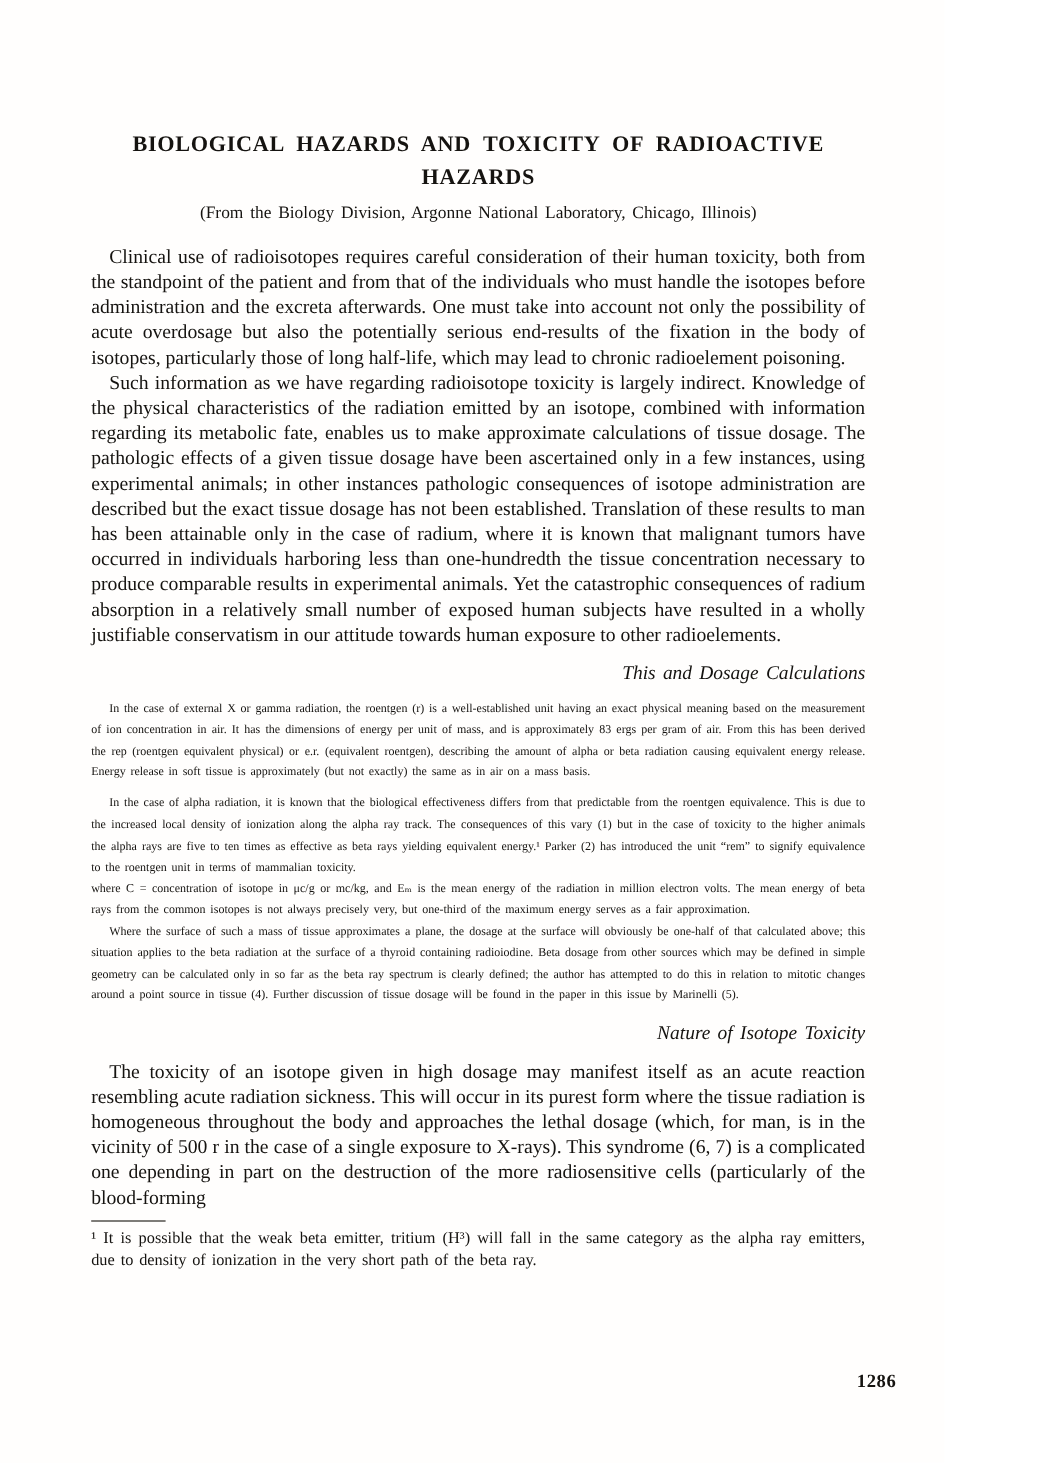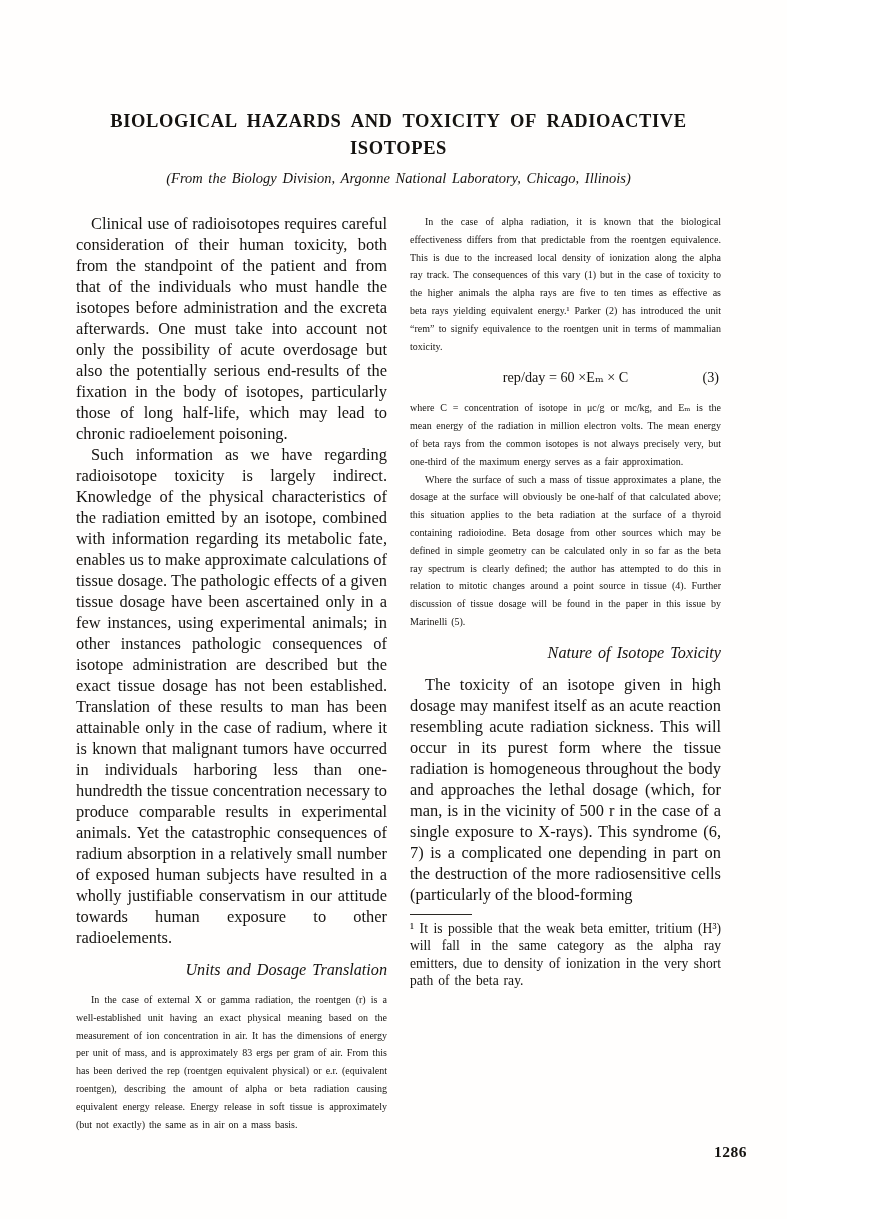--- a/index.html
+++ b/index.html
@@ -29,27 +29,27 @@
   }
   .byline {
     margin-top: 13px;
     font-size: 15px;
     letter-spacing: 0.8px;
     word-spacing: 3px;
   }
   .affiliation {
     margin-top: 8px;
     font-size: 14.5px;
-    font-style: italic;
     word-spacing: 2px;
   }
   .columns {
     display: flex;
-    gap: 23px;
-    margin-top: 26px;
+    gap: 8px;
+    margin-top: 16px;
+    flex-direction: column;
   }
   .col {
     flex: 1 1 0;
     min-width: 0;
   }
   .body-lg {
     font-size: 16.4px;
     line-height: 21px;
     text-align: justify;
     margin: 0;
@@ -105,40 +105,36 @@
   }
 </style>
 </head>
 <body>
 
 <div class="page">
 
   <header class="masthead">
     <h1 class="title">
       <span>BIOLOGICAL HAZARDS AND TOXICITY OF RADIOACTIVE</span><br>
-      <span>ISOTOPES</span>
+      <span>HAZARDS</span>
     </h1>
     <div class="affiliation">(From the Biology Division, Argonne National Laboratory, Chicago, Illinois)</div>
   </header>
 
   <main class="columns">
 
     <div class="col">
       <p class="body-lg indent">Clinical use of radioisotopes requires careful consideration of their human toxicity, both from the standpoint of the patient and from that of the individuals who must handle the isotopes before administration and the excreta afterwards.  One must take into account not only the possibility of acute overdosage but also the potentially serious end-results of the fixation in the body of isotopes, particularly those of long half-life, which may lead to chronic radioelement poisoning.</p>
       <p class="body-lg indent">Such information as we have regarding radioisotope toxicity is largely indirect.  Knowledge of the physical characteristics of the radiation emitted by an isotope, combined with information regarding its metabolic fate, enables us to make approximate calculations of tissue dosage.  The pathologic effects of a given tissue dosage have been ascertained only in a few instances, using experimental animals; in other instances pathologic consequences of isotope administration are described but the exact tissue dosage has not been established.  Translation of these results to man has been attainable only in the case of radium, where it is known that malignant tumors have occurred in individuals harboring less than one-hundredth the tissue concentration necessary to produce comparable results in experimental animals.  Yet the catastrophic consequences of radium absorption in a relatively small number of exposed human subjects have resulted in a wholly justifiable conservatism in our attitude towards human exposure to other radioelements.</p>
-      <h2 class="section-heading">Units and Dosage Translation</h2>
+      <h2 class="section-heading">This and Dosage Calculations</h2>
       <p class="body-sm indent">In the case of external X or gamma radiation, the roentgen (r) is a well-established unit having an exact physical meaning based on the measurement of ion concentration in air.  It has the dimensions of energy per unit of mass, and is approximately 83 ergs per gram of air.  From this has been derived the rep (roentgen equivalent physical) or e.r. (equivalent roentgen), describing the amount of alpha or beta radiation causing equivalent energy release.  Energy release in soft tissue is approximately (but not exactly) the same as in air on a mass basis.</p>
     </div>
 
     <div class="col">
       <p class="body-sm indent">In the case of alpha radiation, it is known that the biological effectiveness differs from that predictable from the roentgen equivalence.  This is due to the increased local density of ionization along the alpha ray track.  The consequences of this vary (1) but in the case of toxicity to the higher animals the alpha rays are five to ten times as effective as beta rays yielding equivalent energy.¹ Parker (2) has introduced the unit “rem” to signify equivalence to the roentgen unit in terms of mammalian toxicity.</p>
-      <div class="equation-row">
-        <span class="sub-glyph">rep/day = 60 ×Eₘ × C</span>
-        <span class="equation-number">(3)</span>
-      </div>
       <p class="body-sm sub-glyph">where C = concentration of isotope in μc/g or mc/kg, and Eₘ is the mean energy of the radiation in million electron volts.  The mean energy of beta rays from the common isotopes is not always precisely very, but one-third of the maximum energy serves as a fair approximation.</p>
       <p class="body-sm indent">Where the surface of such a mass of tissue approximates a plane, the dosage at the surface will obviously be one-half of that calculated above; this situation applies to the beta radiation at the surface of a thyroid containing radioiodine.  Beta dosage from other sources which may be defined in simple geometry can be calculated only in so far as the beta ray spectrum is clearly defined; the author has attempted to do this in relation to mitotic changes around a point source in tissue (4).  Further discussion of tissue dosage will be found in the paper in this issue by Marinelli (5).</p>
       <h2 class="section-heading">Nature of Isotope Toxicity</h2>
       <p class="body-lg indent">The toxicity of an isotope given in high dosage may manifest itself as an acute reaction resembling acute radiation sickness.  This will occur in its purest form where the tissue radiation is homogeneous throughout the body and approaches the lethal dosage (which, for man, is in the vicinity of 500 r in the case of a single exposure to X-rays). This syndrome (6, 7) is a complicated one depending in part on the destruction of the more radiosensitive cells (particularly of the blood-forming</p>
       <hr class="footnote-rule">
       <p class="body-sm footnote">¹ It is possible that the weak beta emitter, tritium (H³) will fall in the same category as the alpha ray emitters, due to density of ionization in the very short path of the beta ray.</p>
     </div>
 
   </main>
 

